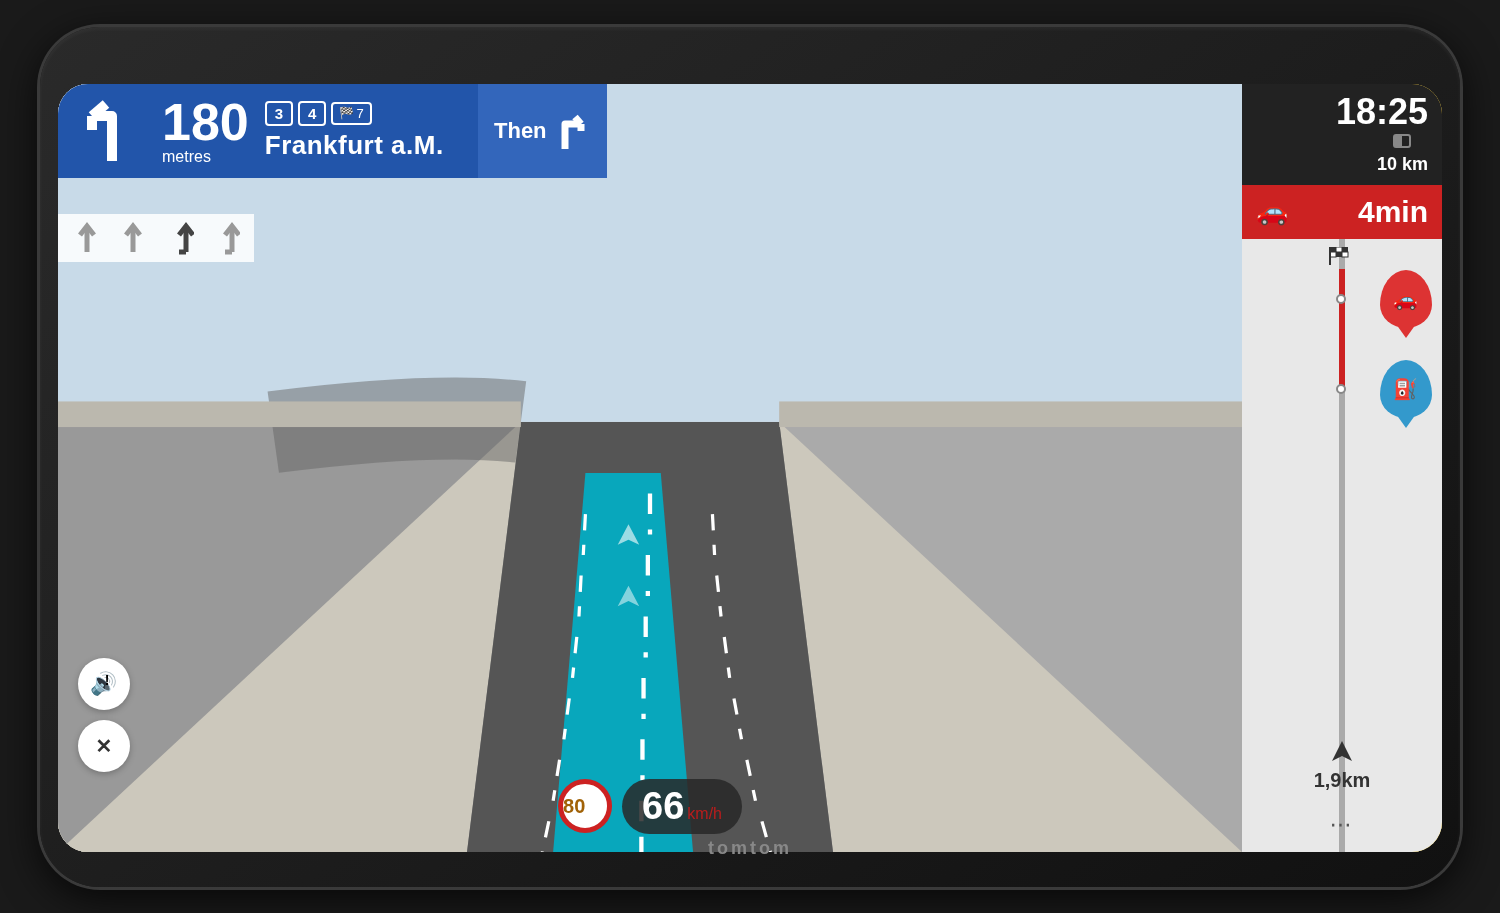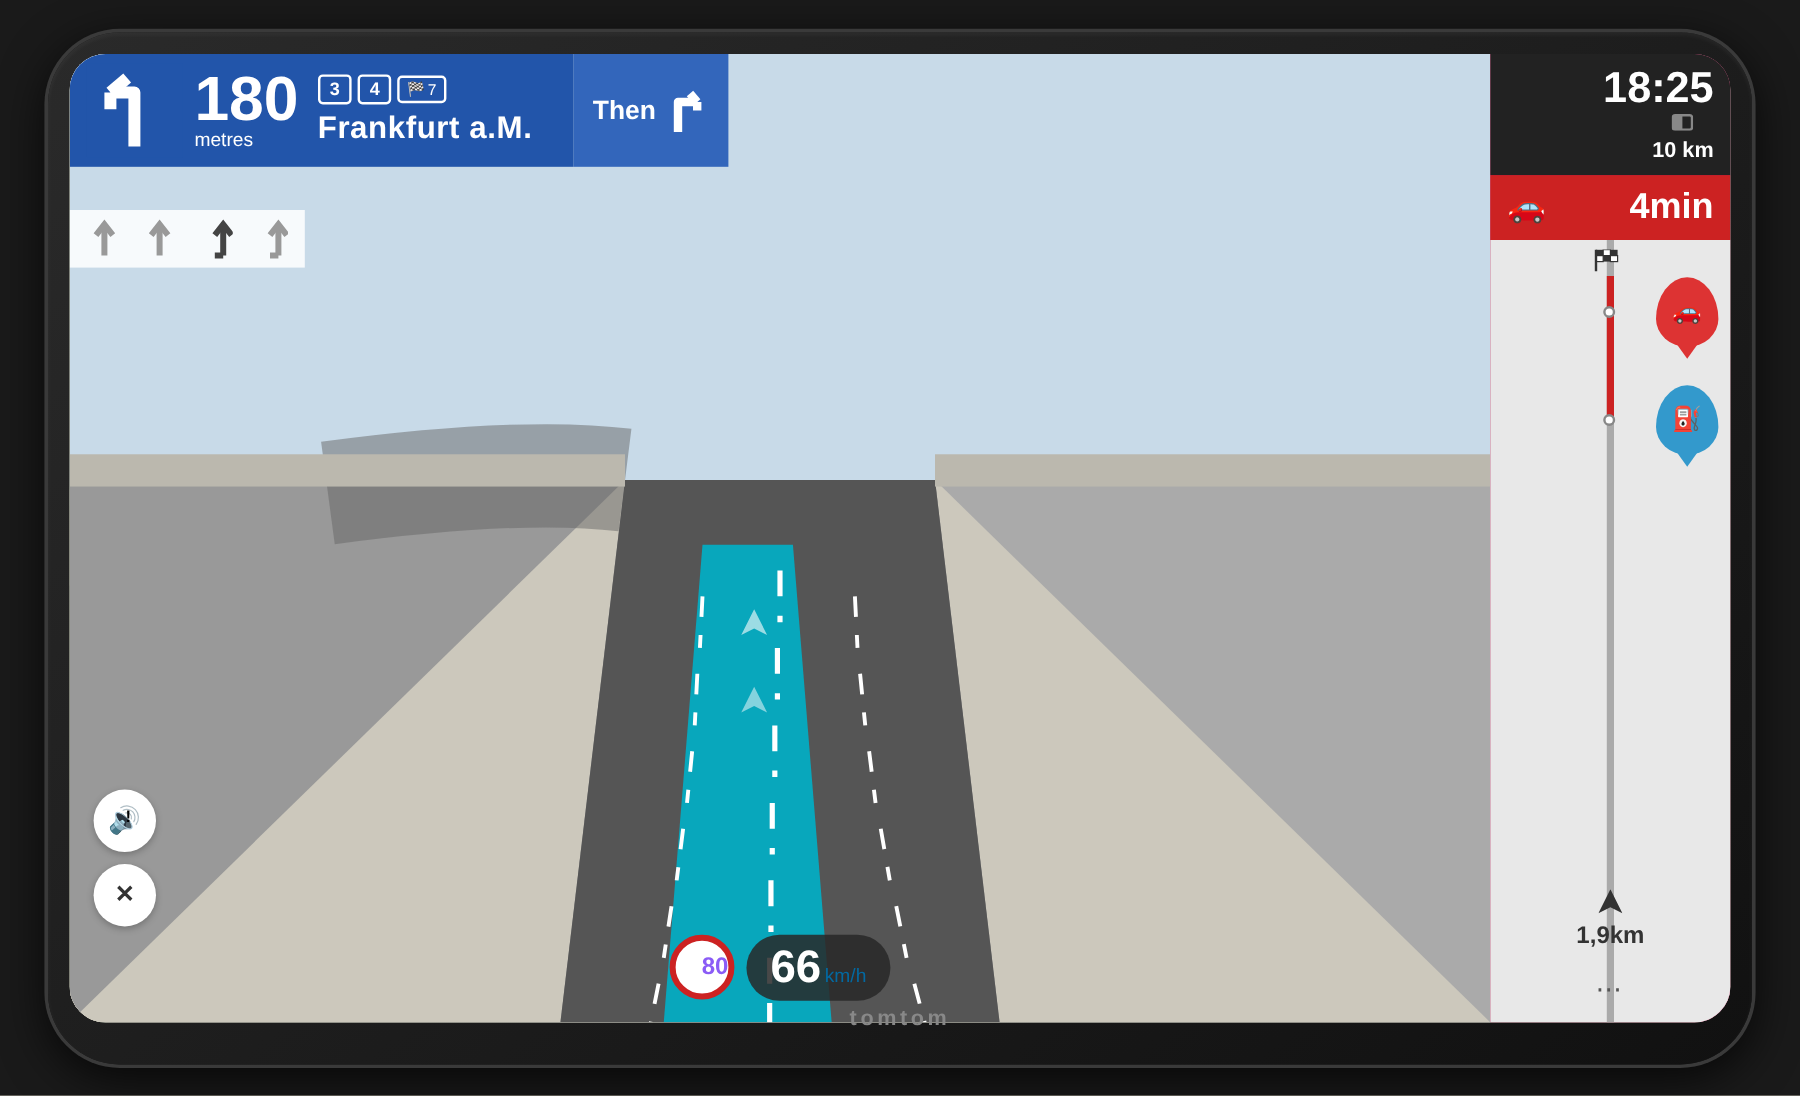--- a/index.html
+++ b/index.html
@@ -28,20 +28,21 @@
       position: relative;
     }
 
     .screen {
       width: 100%;
       height: 100%;
       border-radius: 30px;
       overflow: hidden;
       position: relative;
       background: #c8d4c0;
+      margin-top: 39px;
     }
 
     .brand-label {
       position: absolute;
       bottom: 28px;
       left: 50%;
       transform: translateX(-50%);
       color: #888;
       font-size: 18px;
       letter-spacing: 3px;
@@ -217,43 +218,43 @@
     }
 
     .speed-limit-sign {
       width: 54px;
       height: 54px;
       border-radius: 50%;
       border: 5px solid #cc2222;
       background: white;
       display: flex;
       align-items: center;
-      justify-content: flex-end;
+      justify-content: flex-start;
       font-size: 20px;
       font-weight: bold;
-      color: #8b5cf6;
+      color: #a16207;
     }
 
     .current-speed {
       background: rgba(40,40,40,0.85);
       border-radius: 28px;
       padding: 6px 20px;
       display: flex;
       align-items: baseline;
       gap: 3px;
     }
 
     .speed-num {
       color: white;
       font-size: 38px;
       font-weight: bold;
     }
 
     .speed-unit {
-      color: #0369a1;
+      color: #b91c1c;
       font-size: 16px;
     }
 
     
     .action-buttons {
       position: absolute;
       bottom: 80px;
       left: 20px;
       display: flex;
       flex-direction: column;
@@ -275,21 +276,21 @@
       box-shadow: 0 2px 6px rgba(0,0,0,0.25);
     }
 
     
     .right-panel {
       position: absolute;
       right: 0;
       top: 0;
       width: 200px;
       height: 100%;
-      background: #be185d;
+      background: #eab308;
       display: flex;
       flex-direction: column;
       z-index: 10;
     }
 
     .time-section {
       background: #222;
       padding: 10px 14px;
       display: flex;
       flex-direction: column;

